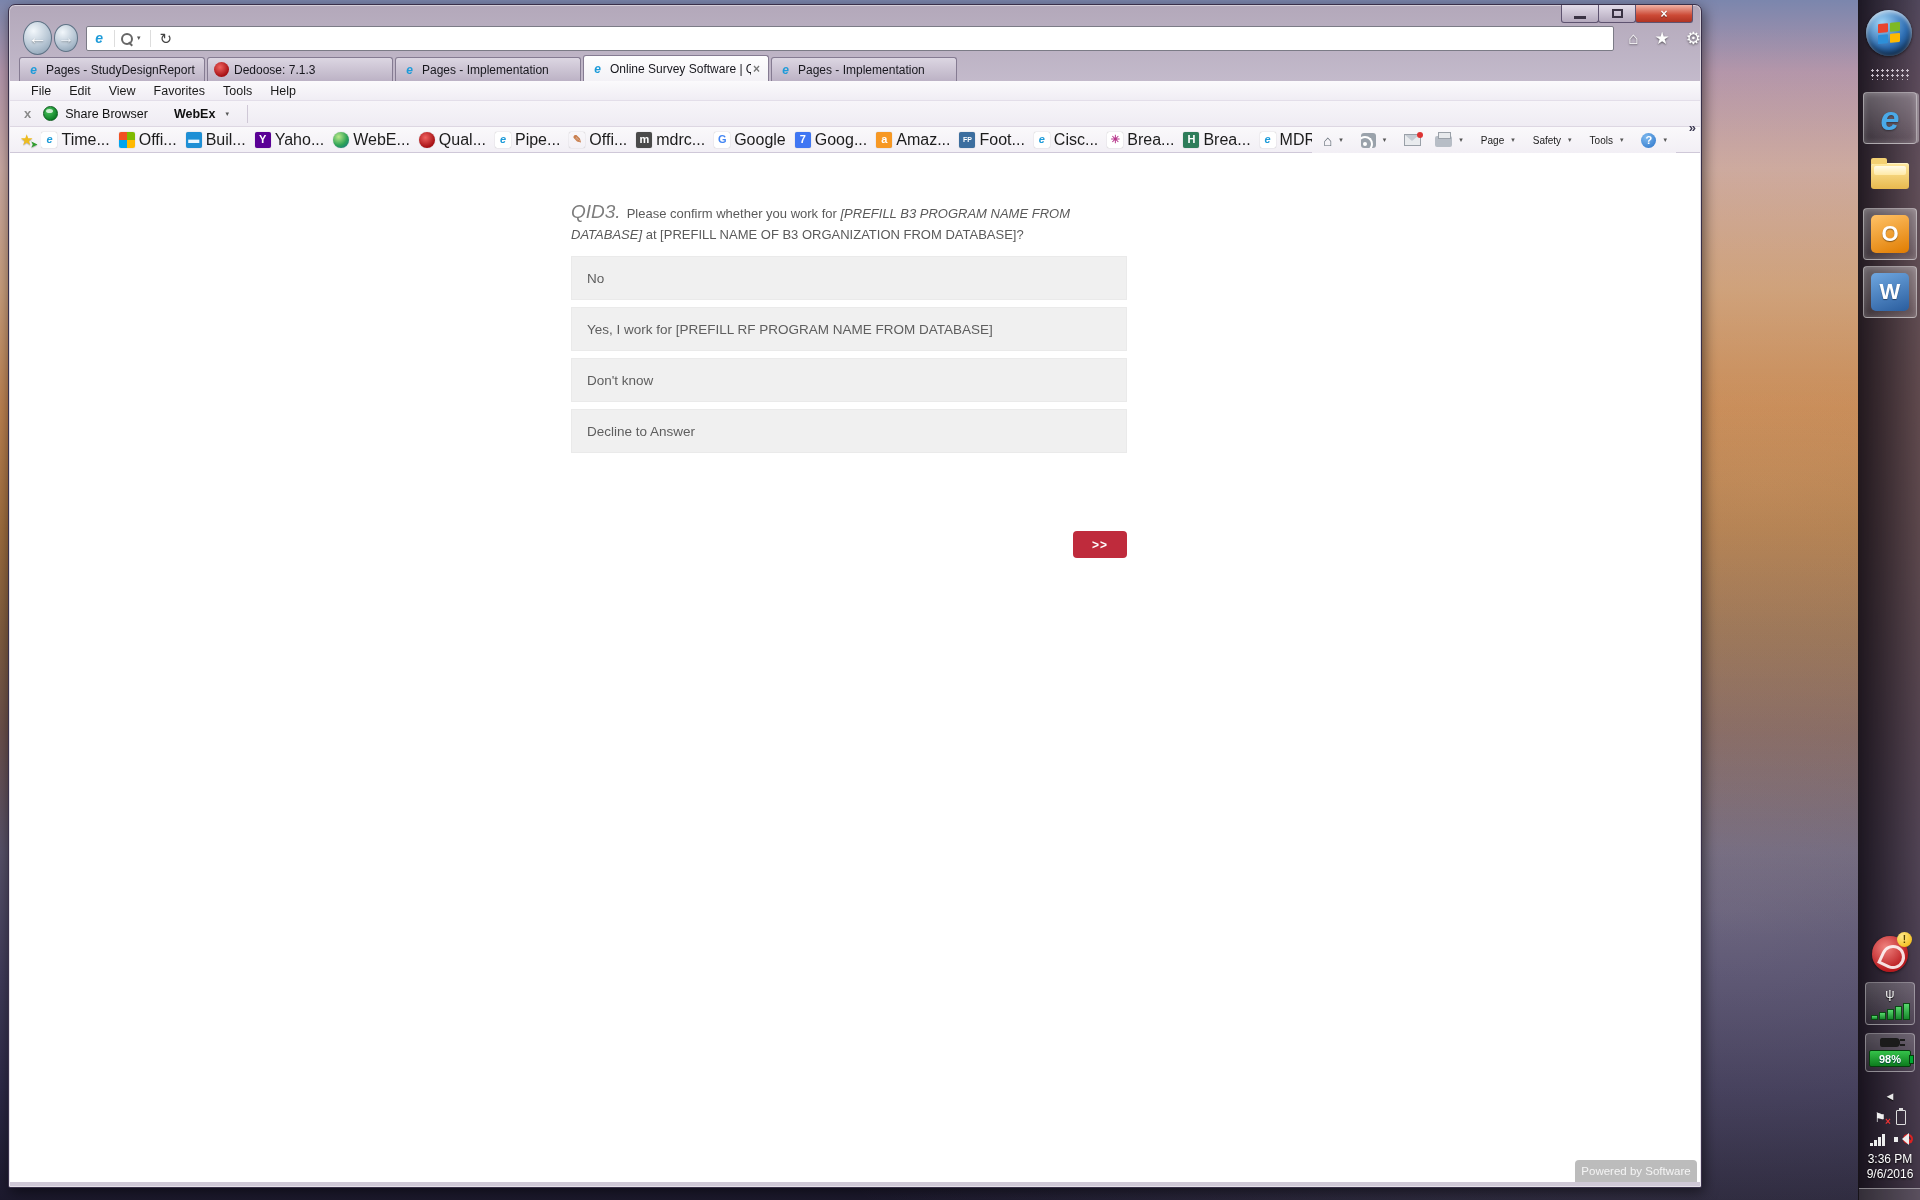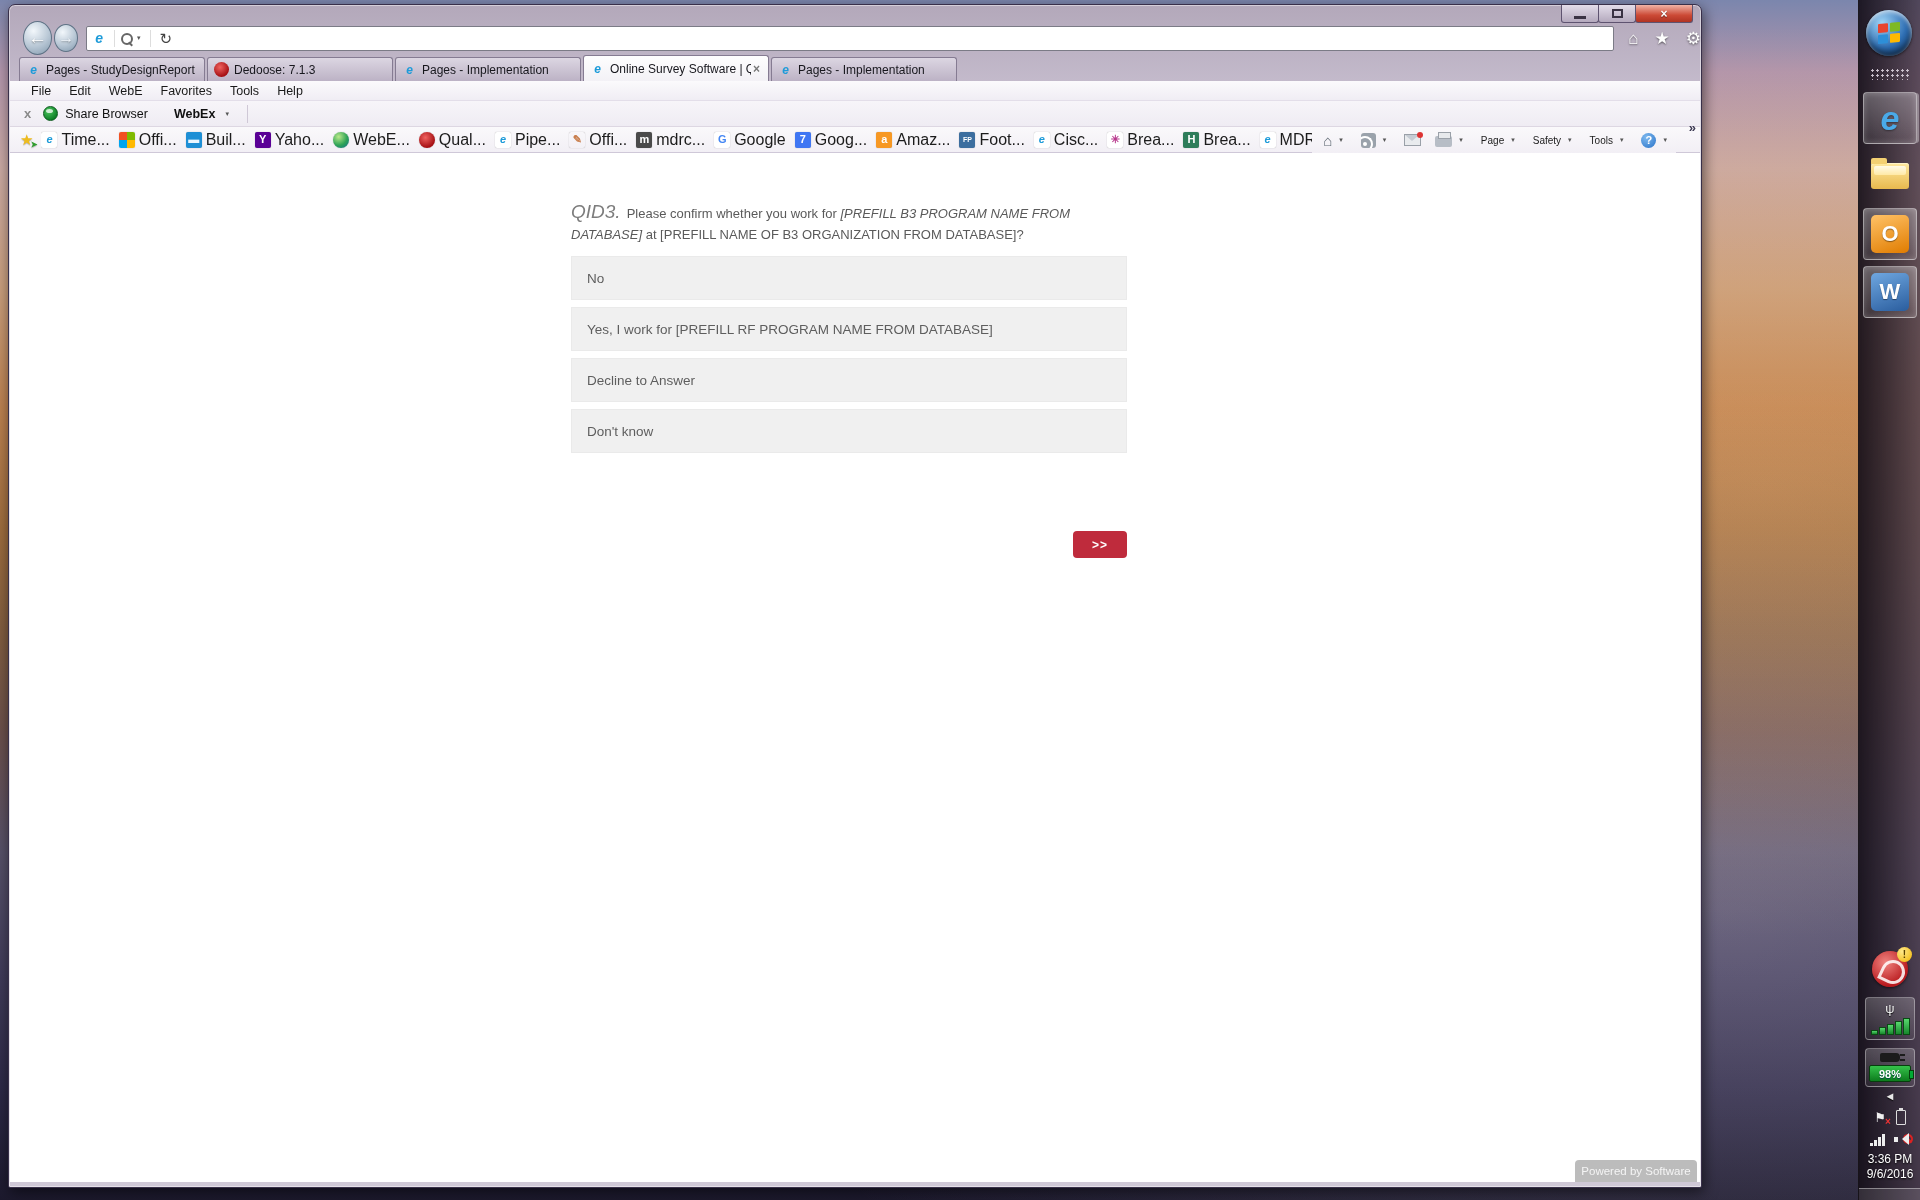--- a/index.html
+++ b/index.html
@@ -206,21 +206,21 @@
     <div class="glassbtn" style="margin-bottom:8px">
       <span class="antenna">ψ</span>
       <span class="sigbars">
         <i style="height:5px"></i>
           <i style="height:8px"></i>
           <i style="height:11px"></i>
           <i style="height:14px"></i>
           <i style="height:17px"></i>
       </span>
     </div>
-    <div class="glassbtn" style="margin-bottom:4px">
+    <div class="glassbtn" style="margin-bottom:19px">
       <span class="plug"></span>
       <span class="battery">98%</span>
     </div>
     <div class="tiny-ico" style="margin-bottom:8px">◄</div>
     <div style="display:flex;gap:10px;align-items:center;margin-bottom:8px">
       <span class="flagx">⚑<em>×</em></span>
       <span class="minibatt"></span>
     </div>
     <div style="display:flex;gap:9px;align-items:center;margin-bottom:6px">
       <span class="whitebars">
@@ -309,21 +309,21 @@
         <span class="ico" style="color: rgb(29, 155, 217); font-style: italic;">e</span>
         <span class="tlabel">Pages - Implementation</span>
 
       </div>
     </div>
 
   <div class="menubar">
 
   <span>File</span>
       <span>Edit</span>
-      <span>WebE</span>
+      <span>View</span>
       <span>Favorites</span>
       <span>Tools</span>
       <span>Help</span>
     </div>
 
   <div class="webexbar">
     <span class="wx-close">x</span>
     <span class="wx-dot"></span>
     <span class="wx-label">Share Browser</span>
     <span class="wx-brand">WebEx</span>
@@ -480,25 +480,25 @@
 
           <div class="option">
             <span>No</span>
           </div>
 
           <div class="option">
             <span>Yes, I work for [PREFILL RF PROGRAM NAME FROM DATABASE]</span>
           </div>
 
           <div class="option">
+            <span>Don't know</span>
+          </div>
+
+          <div class="option">
             <span>Decline to Answer</span>
-          </div>
-
-          <div class="option">
-            <span>Don't know</span>
           </div>
         </div>
       <div class="nextrow">
         <button class="nextbtn" style="background: rgb(191, 43, 60);">&gt;&gt;</button>
       </div>
     </div>
     <div class="powered">Powered by Software</div>
   </div>
 </div>
 

